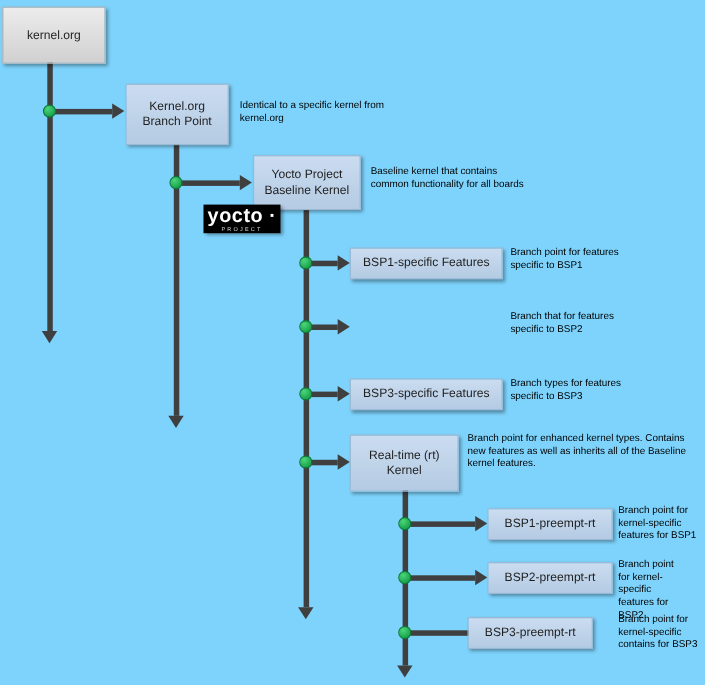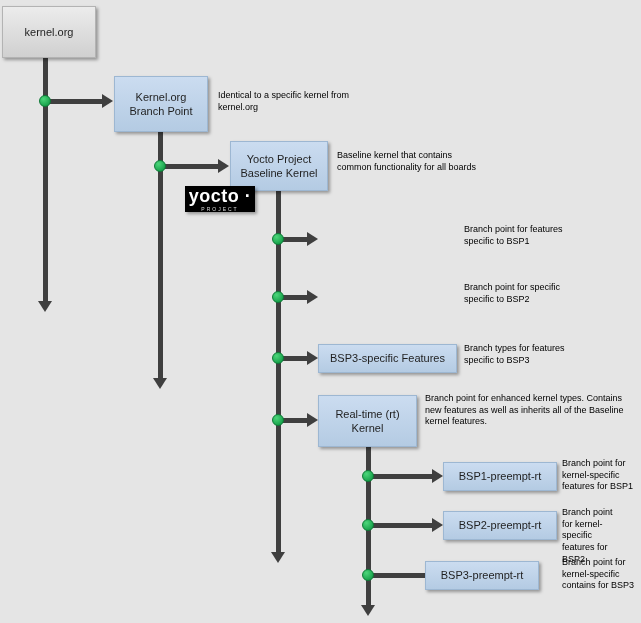--- a/index.html
+++ b/index.html
@@ -1,17 +1,17 @@
 <!DOCTYPE html>
 <html style="--node-fill: #b4cbe3; --kernel-fill: #d0d0d0; --line: #3f3f3f; --branch-dot: #17a24b; --logo-bg: #000000;"><head>
 <meta charset="utf-8">
 <style>
   html,body{margin:0;padding:0;background:#ffffff;}
   .canvas{
-    position:relative;width:641px;height:623px;background:#e5e5e5;
+    position:relative;width:641px;height:623px;background:#7dd3fc;
     font-family:"Liberation Sans",sans-serif;overflow:hidden;
   }
   .node{
     position:absolute;display:flex;align-items:center;justify-content:center;
     text-align:center;
     background:linear-gradient(180deg,#cbdcf0 0%,var(--node-fill,#b4cbe3) 100%);
     border:1px solid #9db7d2;
     box-shadow:2px 2px 3px rgba(0,0,0,0.35);
     color:#1f1f1f;font-size:11px;line-height:1.3;
   }
@@ -113,20 +113,23 @@
   <div class="node" style="left:230px;top:141px;width:96px;height:48px">
     <span class="node-label">Yocto Project
 Baseline Kernel</span>
   </div>
 
   <div class="yocto-logo">
     <div class="yocto-word">yocto ·</div>
     <div class="yocto-sub">PROJECT</div>
   </div>
 
+  <div class="node" style="left:318px;top:225px;width:137px;height:27px">
+    <span class="node-label">BSP1-specific Features</span>
+  </div>
 
 
   <div class="node" style="left:318px;top:344px;width:137px;height:27px">
     <span class="node-label">BSP3-specific Features</span>
   </div>
 
   <div class="node" style="left:318px;top:395px;width:97px;height:50px">
     <span class="node-label">Real-time (rt)
 Kernel</span>
   </div>
@@ -139,20 +142,20 @@
     <span class="node-label">BSP2-preempt-rt</span>
   </div>
 
   <div class="node" style="left:425px;top:561px;width:112px;height:27px">
     <span class="node-label">BSP3-preempt-rt</span>
   </div>
 
   <div class="annotation" style="left:337px;top:150px;width:150px">Baseline kernel that contains common functionality for all boards</div>
   <div class="annotation" style="left:218px;top:90px;width:135px">Identical to a specific kernel from kernel.org</div>
   <div class="annotation" style="left:464px;top:224px;width:118px">Branch point for features specific to BSP1</div>
-  <div class="annotation" style="left:464px;top:282px;width:118px">Branch point for specific specific to BSP2</div>
+  <div class="annotation" style="left:464px;top:282px;width:118px">Branch that for features specific to BSP2</div>
   <div class="annotation" style="left:464px;top:343px;width:118px">Branch types for features specific to BSP3</div>
   <div class="annotation" style="left:425px;top:393px;width:200px">Branch point for enhanced kernel types. Contains new features as well as inherits all of the Baseline kernel features.</div>
   <div class="annotation" style="left:562px;top:458px;width:78px">Branch point for kernel-specific features for BSP1</div>
   <div class="annotation" style="left:562px;top:507px;width:63px">Branch point for kernel-specific features for BSP2</div>
   <div class="annotation" style="left:562px;top:557px;width:78px">Branch point for kernel-specific contains for BSP3</div>
 
 </div>
 
 </body></html>

